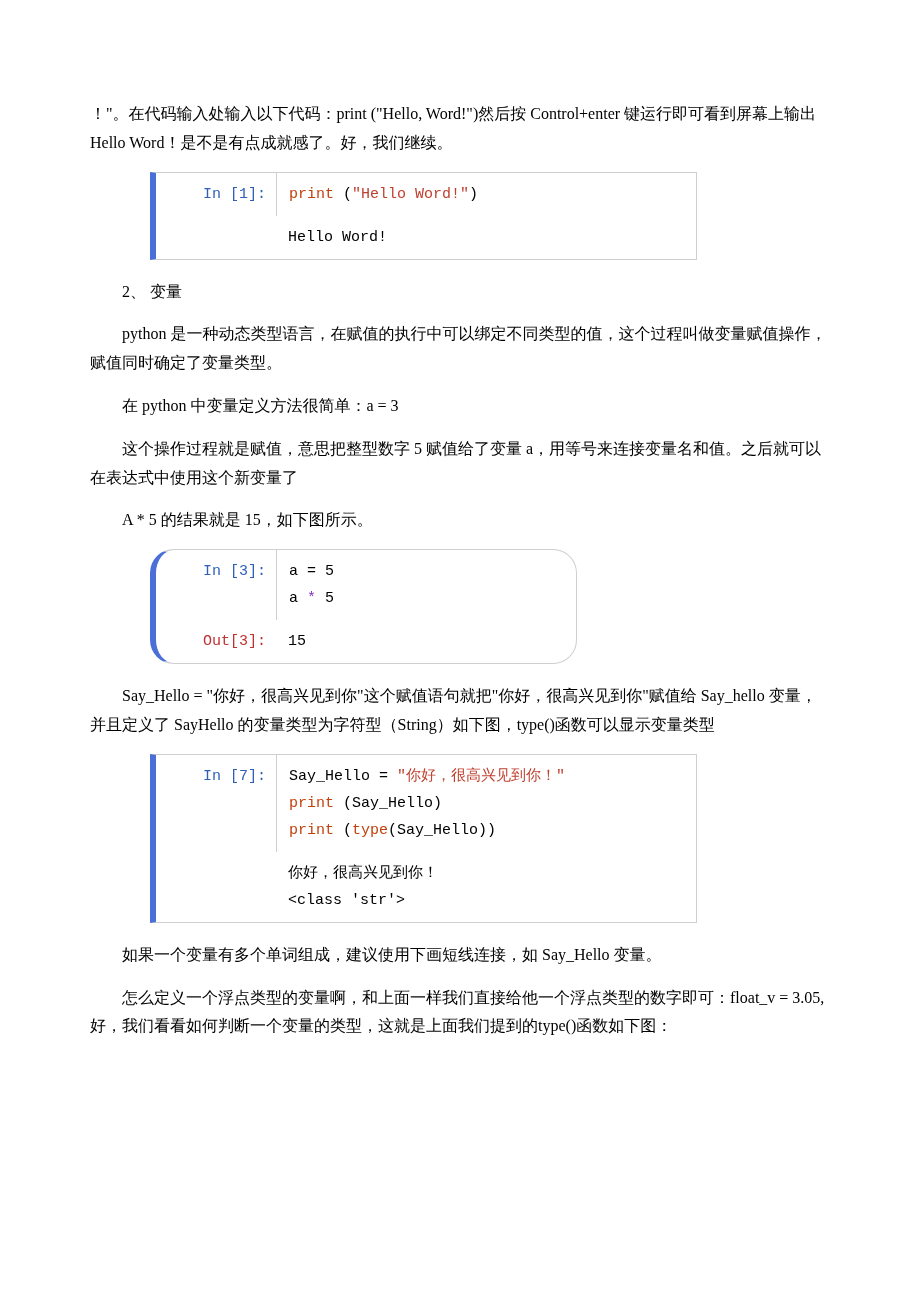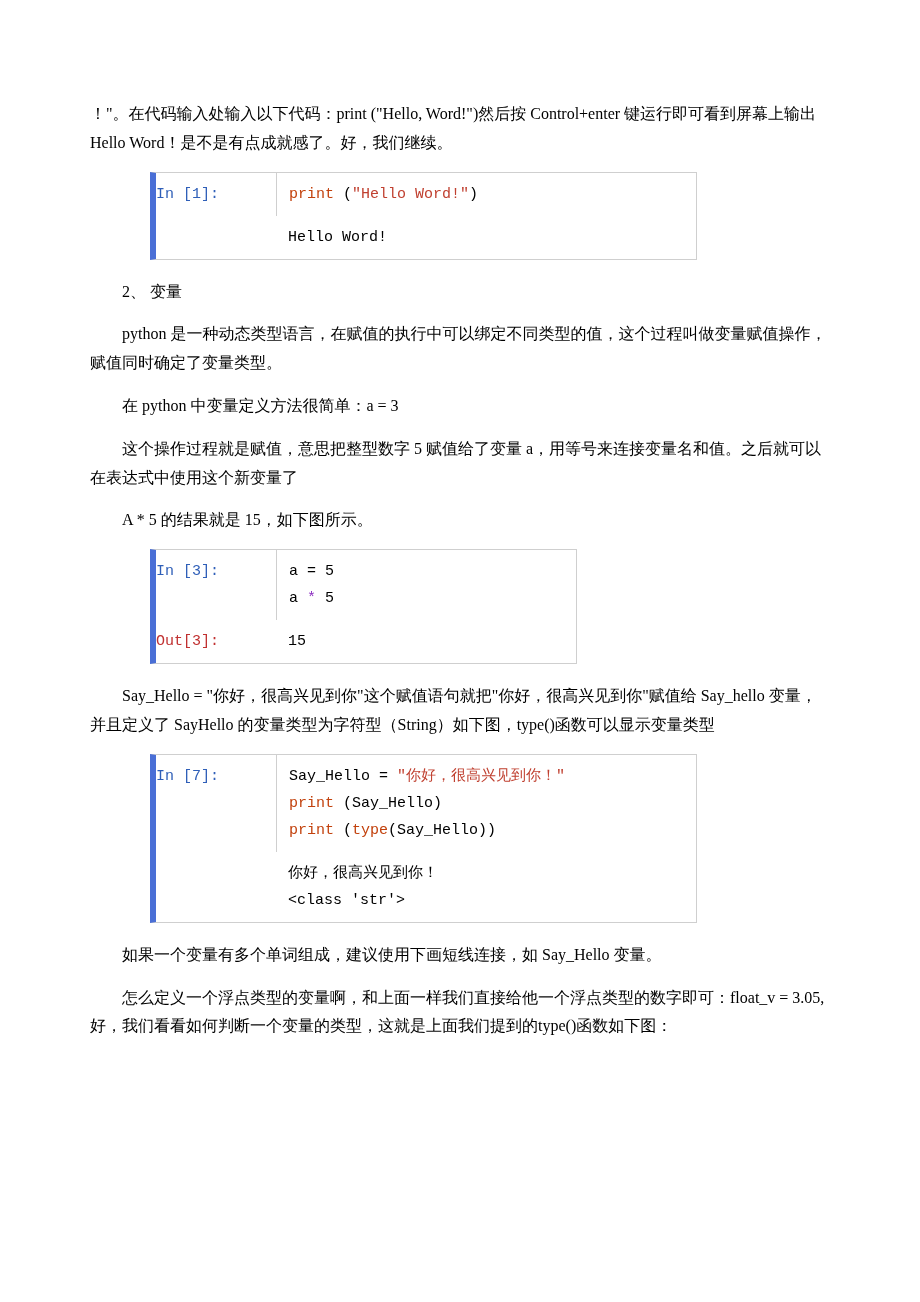--- a/index.html
+++ b/index.html
@@ -30,21 +30,21 @@
     width: 540px;
     font-family: "Consolas", "Courier New", monospace;
     font-size: 15px;
   }
   .codebox .row {
     display: flex;
     align-items: flex-start;
   }
   .codebox .prompt {
     width: 110px;
-    text-align: left;
+    text-align: right;
     padding: 8px 10px 8px 0;
     white-space: nowrap;
   }
   .codebox .prompt.in { color: #2f5fb8; }
   .codebox .prompt.out { color: #c03030; }
   .codebox .code-area {
     border-left: 1px solid #cfcfcf;
     padding: 8px 12px;
     flex: 1;
     white-space: pre;
@@ -80,21 +80,21 @@
   <p>2、 变量</p>
 
   <p>python 是一种动态类型语言，在赋值的执行中可以绑定不同类型的值，这个过程叫做变量赋值操作，赋值同时确定了变量类型。</p>
 
   <p>在 python 中变量定义方法很简单：a = 3</p>
 
   <p>这个操作过程就是赋值，意思把整型数字 5 赋值给了变量 a，用等号来连接变量名和值。之后就可以在表达式中使用这个新变量了</p>
 
   <p>A * 5 的结果就是 15，如下图所示。</p>
 
-  <div class="codebox" style="width:420px;">
+  <div class="codebox" style="width:420px;border-radius:24px;">
     <div class="row">
       <div class="prompt in">In  [3]:</div>
       <div class="code-area"><span>a = 5</span>
 <span>a </span><span class="tok-op">*</span><span> 5</span></div>
     </div>
     <div class="row">
       <div class="prompt out">Out[3]:</div>
       <div class="out-area">15</div>
     </div>
   </div>

